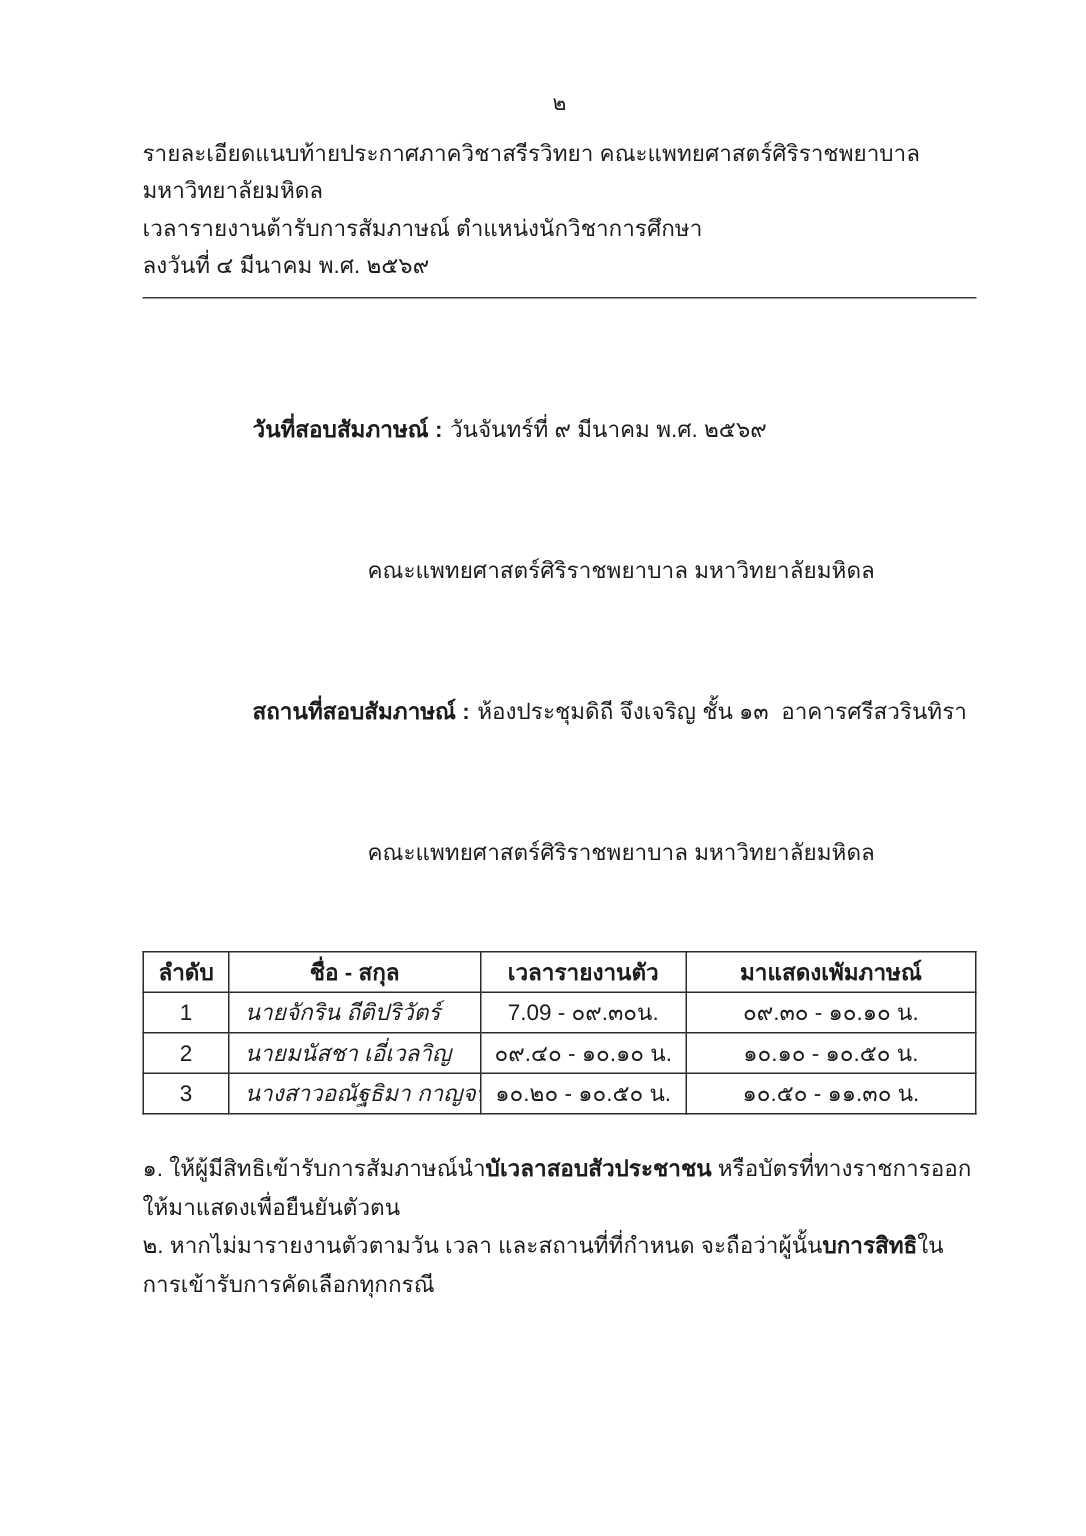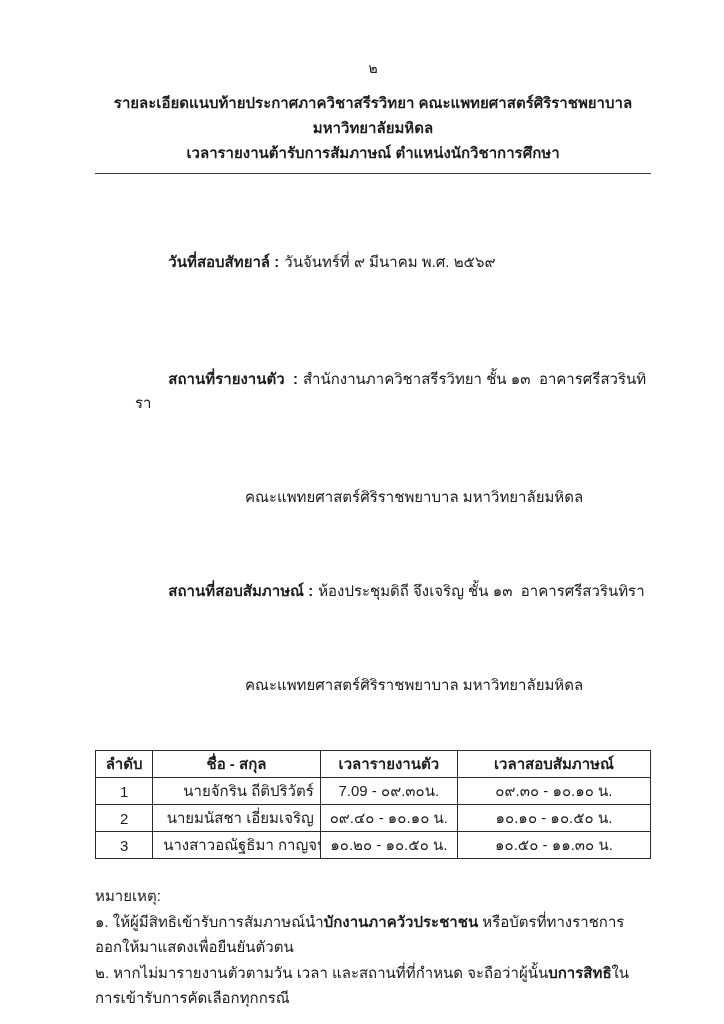--- a/index.html
+++ b/index.html
@@ -26,22 +26,21 @@
   .bold { font-weight: bold; }
 
   .page-number {
     text-align: center;
     font-size: 14px;
     height: 20px;
     line-height: 20px;
   }
   .title-block {
     margin-top: 12px;
-    text-align: center;
-    font-weight: bold;
+    font-weight: normal;
     line-height: 25px;
   }
   .divider {
     border: none;
     border-top: 1.6px solid #3a3a3a;
     margin: 8px 0 5px 0;
   }
 
   .info-block {
     padding-left: 40px;
@@ -67,22 +66,23 @@
     border: 1.5px solid #2b2b2b;
     font-size: 15px;
     padding: 1px 6px;
     height: 21px;
     text-align: center;
     overflow: hidden;
     white-space: pre;
   }
   table.schedule th { font-weight: bold; }
   table.schedule td.name-cell {
-    text-align: right;
+    text-align: left;
     padding-left: 10px;
+    font-style: italic;
   }
   col.c-no   { width: 10.3%; }
   col.c-name { width: 30.2%; }
   col.c-rep  { width: 24.7%; }
   col.c-int  { width: 34.8%; }
 
   .notes {
     margin-top: 24px;
     line-height: 25.5px;
   }
@@ -92,75 +92,72 @@
 <body>
 
 <div class="page">
   <div class="content">
 
     <div class="page-number">๒</div>
 
     <div class="title-block">
       <div class="title-line">รายละเอียดแนบท้ายประกาศภาควิชาสรีรวิทยา คณะแพทยศาสตร์ศิริราชพยาบาล มหาวิทยาลัยมหิดล</div>
       <div class="title-line">เวลารายงานต้ารับการสัมภาษณ์ ตำแหน่งนักวิชาการศึกษา</div>
+      <div class="title-line">ลงวันที่ ๔ มีนาคม พ.ศ. ๒๕๖๙</div>
     </div>
 
     <hr class="divider">
 
     <div class="info-block">
       <div class="info-row">
-        <span class="info-label">วันที่สอบสัทยาล์ :</span><span class="info-value">วันจันทร์ที่ ๙ มีนาคม พ.ศ. ๒๕๖๙</span>
-      </div>
-      <div class="info-row">
-        <span class="info-label">สถานที่รายงานตัว  :</span><span class="info-value">สำนักงานภาควิชาสรีรวิทยา ชั้น ๑๓  อาคารศรีสวรินทิรา</span>
+        <span class="info-label">วันที่สอบสัมภาษณ์ :</span><span class="info-value">วันจันทร์ที่ ๙ มีนาคม พ.ศ. ๒๕๖๙</span>
       </div>
       <div class="info-cont">คณะแพทยศาสตร์ศิริราชพยาบาล มหาวิทยาลัยมหิดล</div>
       <div class="info-row">
         <span class="info-label">สถานที่สอบสัมภาษณ์ :</span><span class="info-value">ห้องประชุมดิถี จึงเจริญ ชั้น ๑๓  อาคารศรีสวรินทิรา</span>
       </div>
       <div class="info-cont">คณะแพทยศาสตร์ศิริราชพยาบาล มหาวิทยาลัยมหิดล</div>
     </div>
 
     <table class="schedule">
       <colgroup>
         <col class="c-no">
           <col class="c-name">
           <col class="c-rep">
           <col class="c-int">
       </colgroup>
       <thead>
         <tr>
           <th>ลำดับ</th>
           <th>ชื่อ - สกุล</th>
           <th>เวลารายงานตัว</th>
-          <th>เวลาสอบสัมภาษณ์</th>
+          <th>มาแสดงเพัมภาษณ์</th>
         </tr>
       </thead>
       <tbody>
         <tr>
           <td>1</td>
           <td class="name-cell">นายจักริน ถีติปริวัตร์</td>
           <td>7.09 - ๐๙.๓๐น.</td>
           <td>๐๙.๓๐ - ๑๐.๑๐ น.</td>
         </tr>
         <tr>
           <td>2</td>
-          <td class="name-cell">นายมนัสชา เอี่ยมเจริญ</td>
+          <td class="name-cell">นายมนัสชา เอี่เวลาิญ</td>
           <td>๐๙.๔๐ - ๑๐.๑๐ น.</td>
           <td>๑๐.๑๐ - ๑๐.๕๐ น.</td>
         </tr>
         <tr>
           <td>3</td>
           <td class="name-cell">นางสาวอณัฐธิมา กาญจนสมบัติ</td>
           <td>๑๐.๒๐ - ๑๐.๕๐ น.</td>
           <td>๑๐.๕๐ - ๑๑.๓๐ น.</td>
         </tr>
       </tbody>
     </table>
 
     <div class="notes">
-      <div class="notes-heading">หมายเหตุ:</div>
-      <div class="note-item"><span>๑. ให้ผู้มีสิทธิเข้ารับการสัมภาษณ์นำ</span><span class="bold">บักงานภาควัวประชาชน</span><span> หรือบัตรที่ทางราชการออกให้มาแสดงเพื่อยืนยันตัวตน</span></div>
+      <div class="note-item"><span>๑. ให้ผู้มีสิทธิเข้ารับการสัมภาษณ์นำ</span><span class="bold">บัเวลาสอบสัวประชาชน</span><span> หรือบัตรที่ทางราชการออกให้มาแสดงเพื่อยืนยันตัวตน</span></div>
       <div class="note-item"><span>๒. หากไม่มารายงานตัวตามวัน เวลา และสถานที่ที่กำหนด จะถือว่าผู้นั้น</span><span class="bold">บการสิทธิ</span><span>ในการเข้ารับการคัดเลือกทุกกรณี</span></div>
     </div>
 
   </div>
 </div>
 
 </body></html>

